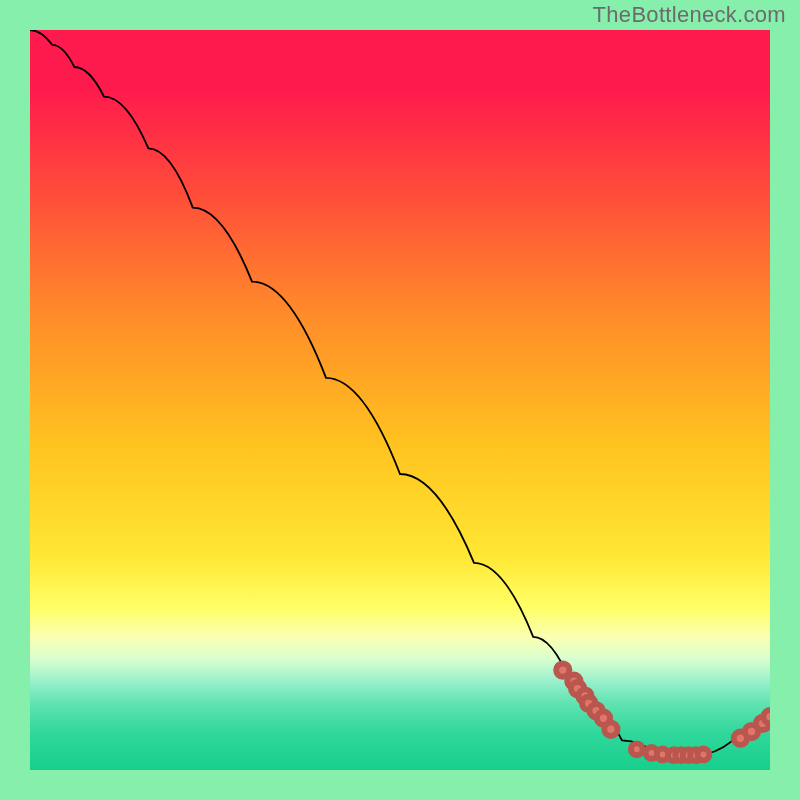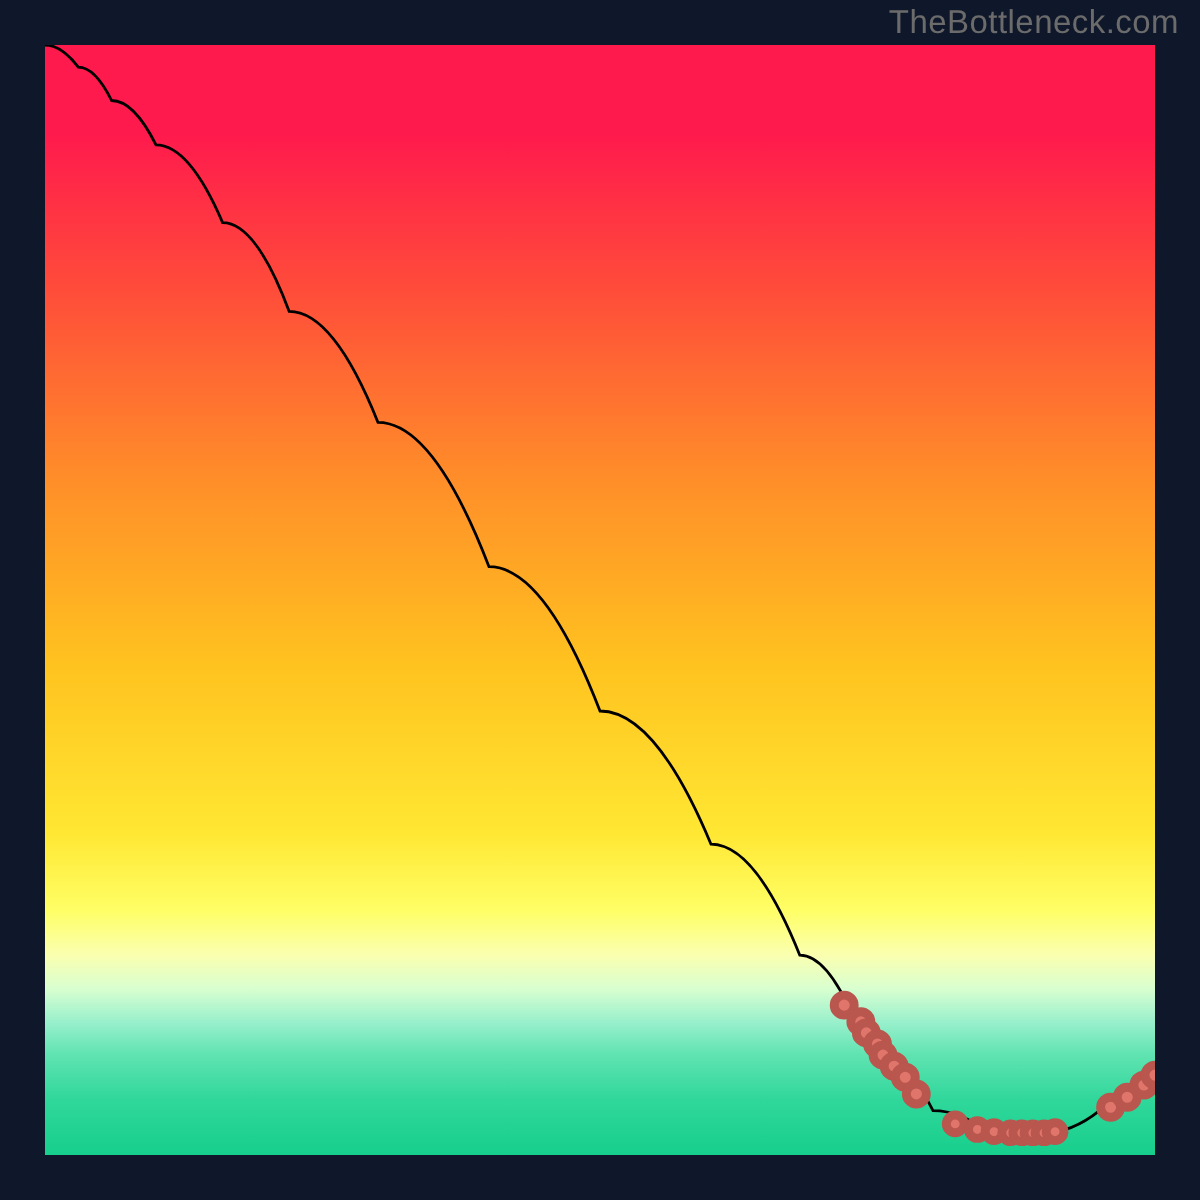--- a/index.html
+++ b/index.html
@@ -8,21 +8,21 @@
     width: 800px;
     height: 800px;
     background: #000;
     overflow: hidden;
     font-family: Arial, Helvetica, sans-serif;
   }
   .outer {
     position: relative;
     width: 800px;
     height: 800px;
-    background: #0f172a;
+    background: #86efac;
   }
   .watermark {
     position: absolute;
     top: 2px;
     right: 14px;
     color: #6b6b6b;
     font-size: 22px;
     letter-spacing: 0.3px;
   }
   .plot {

